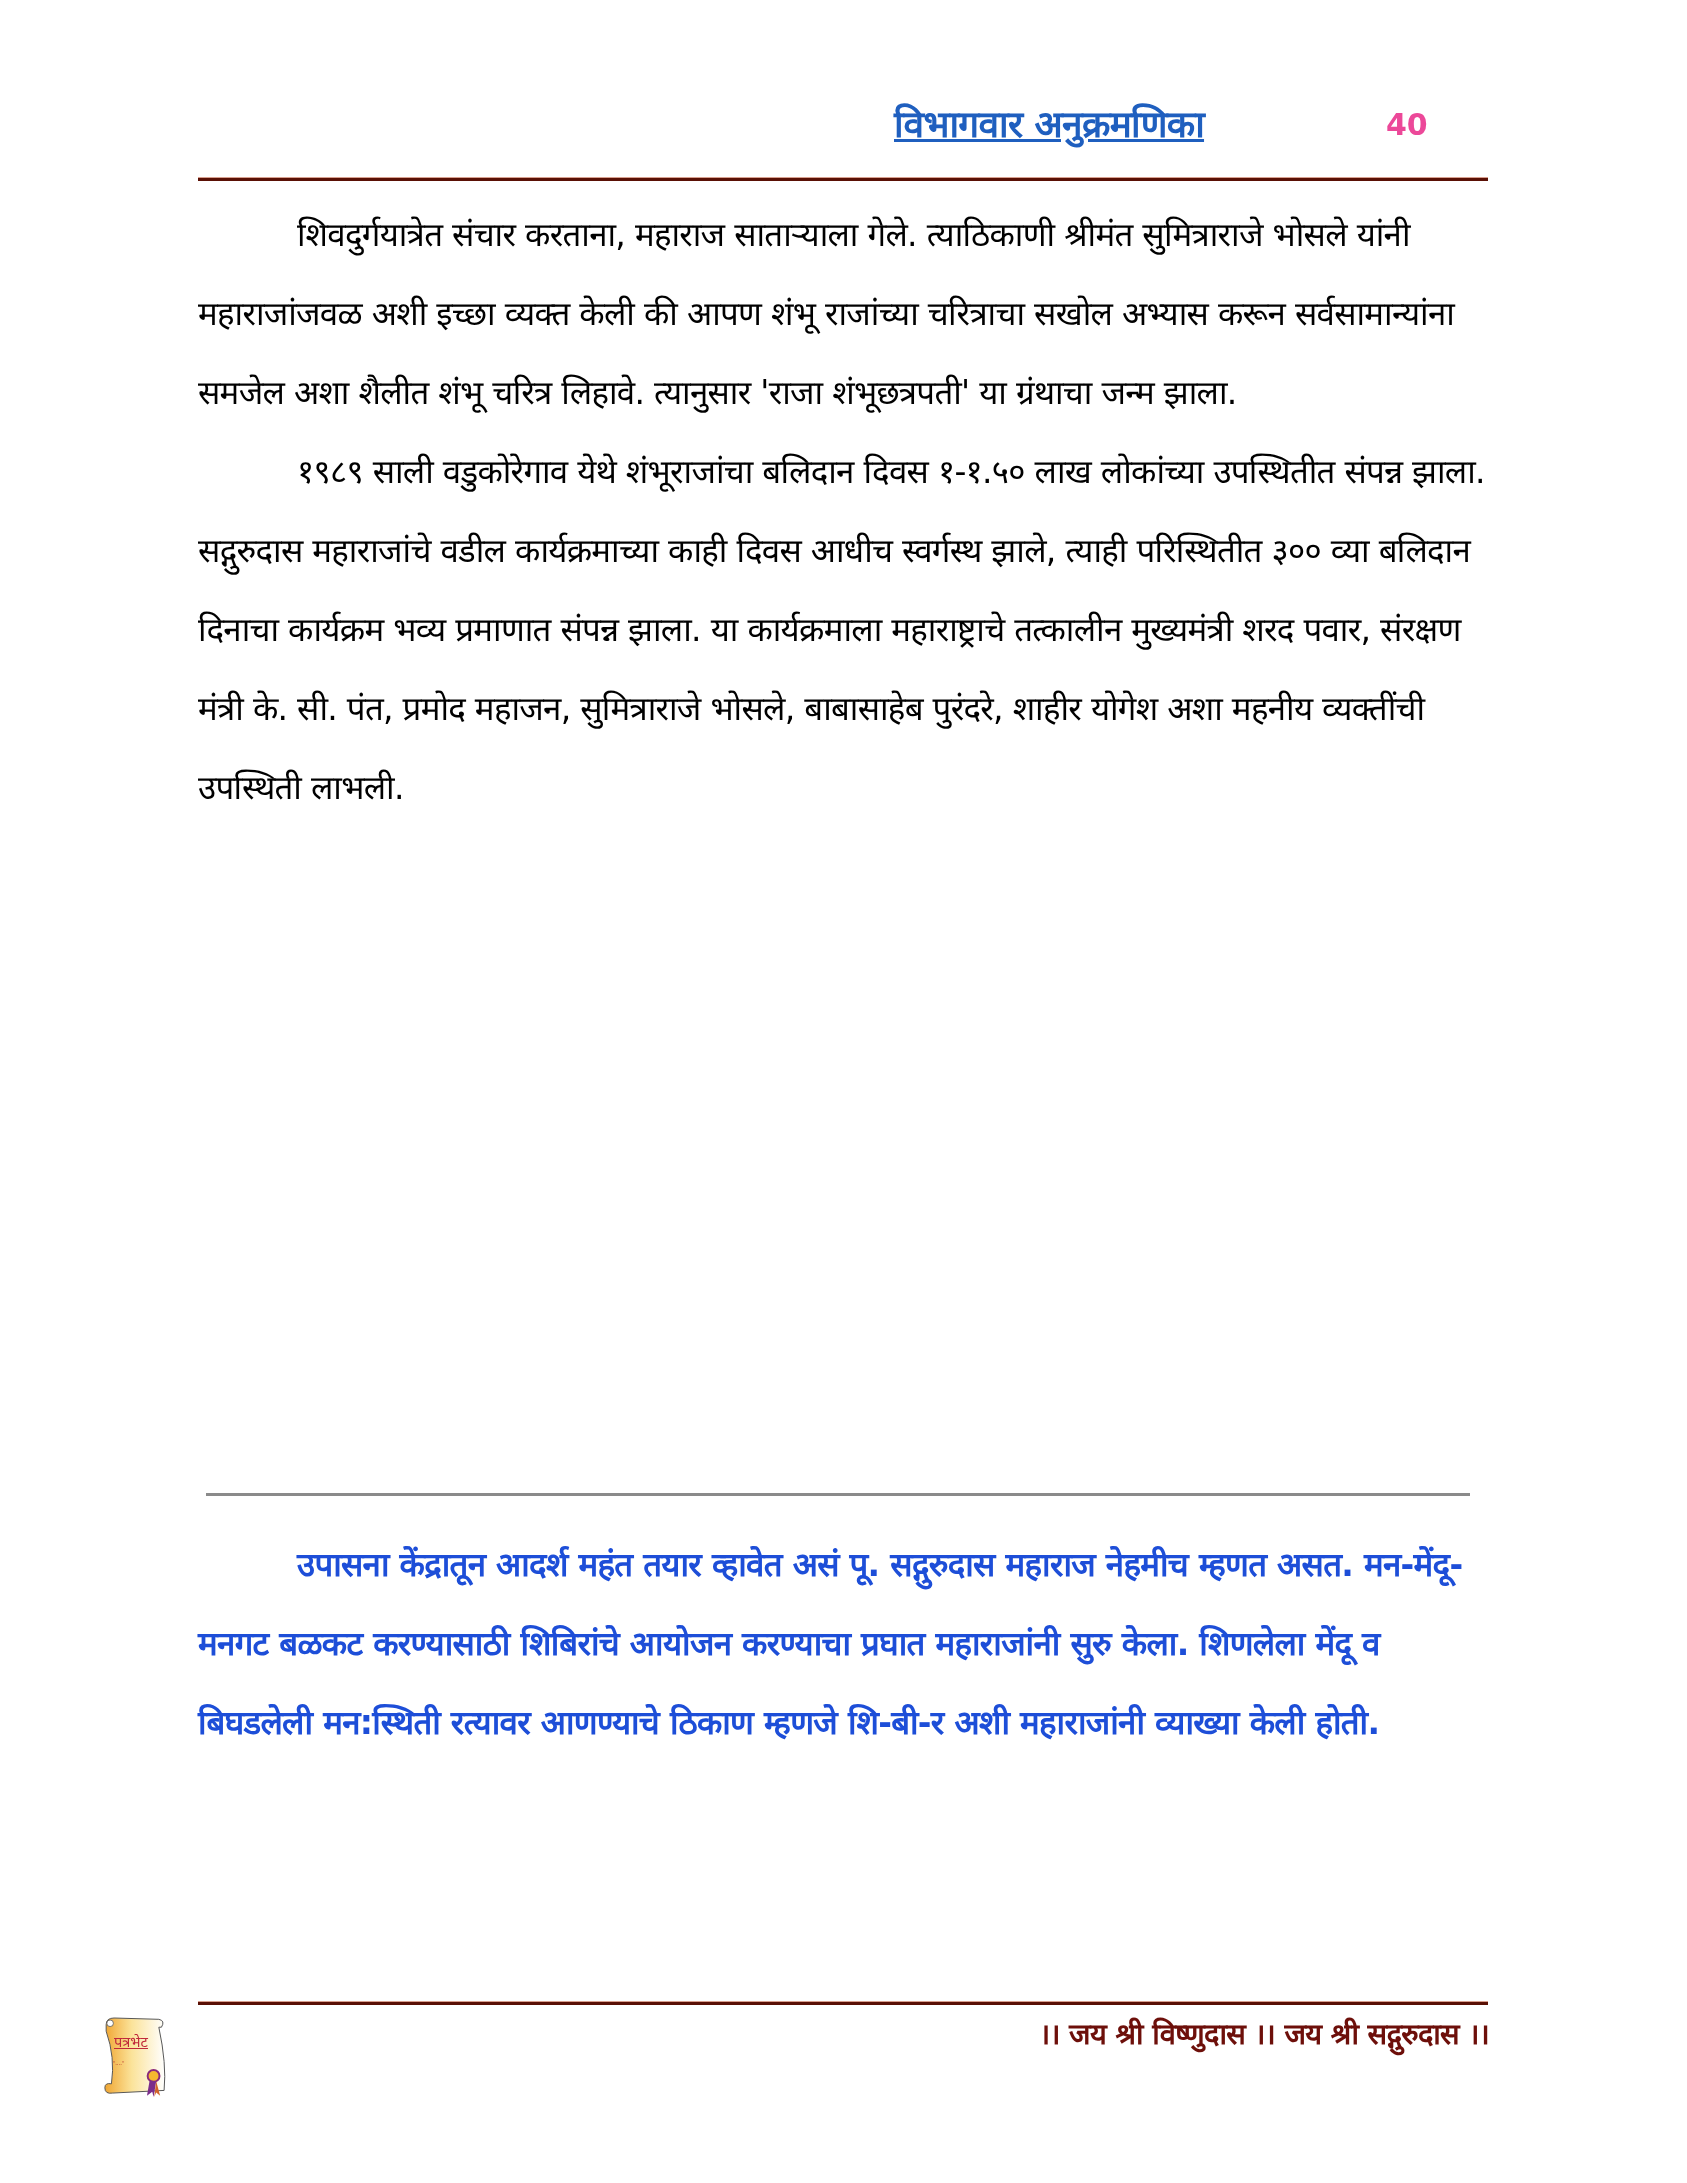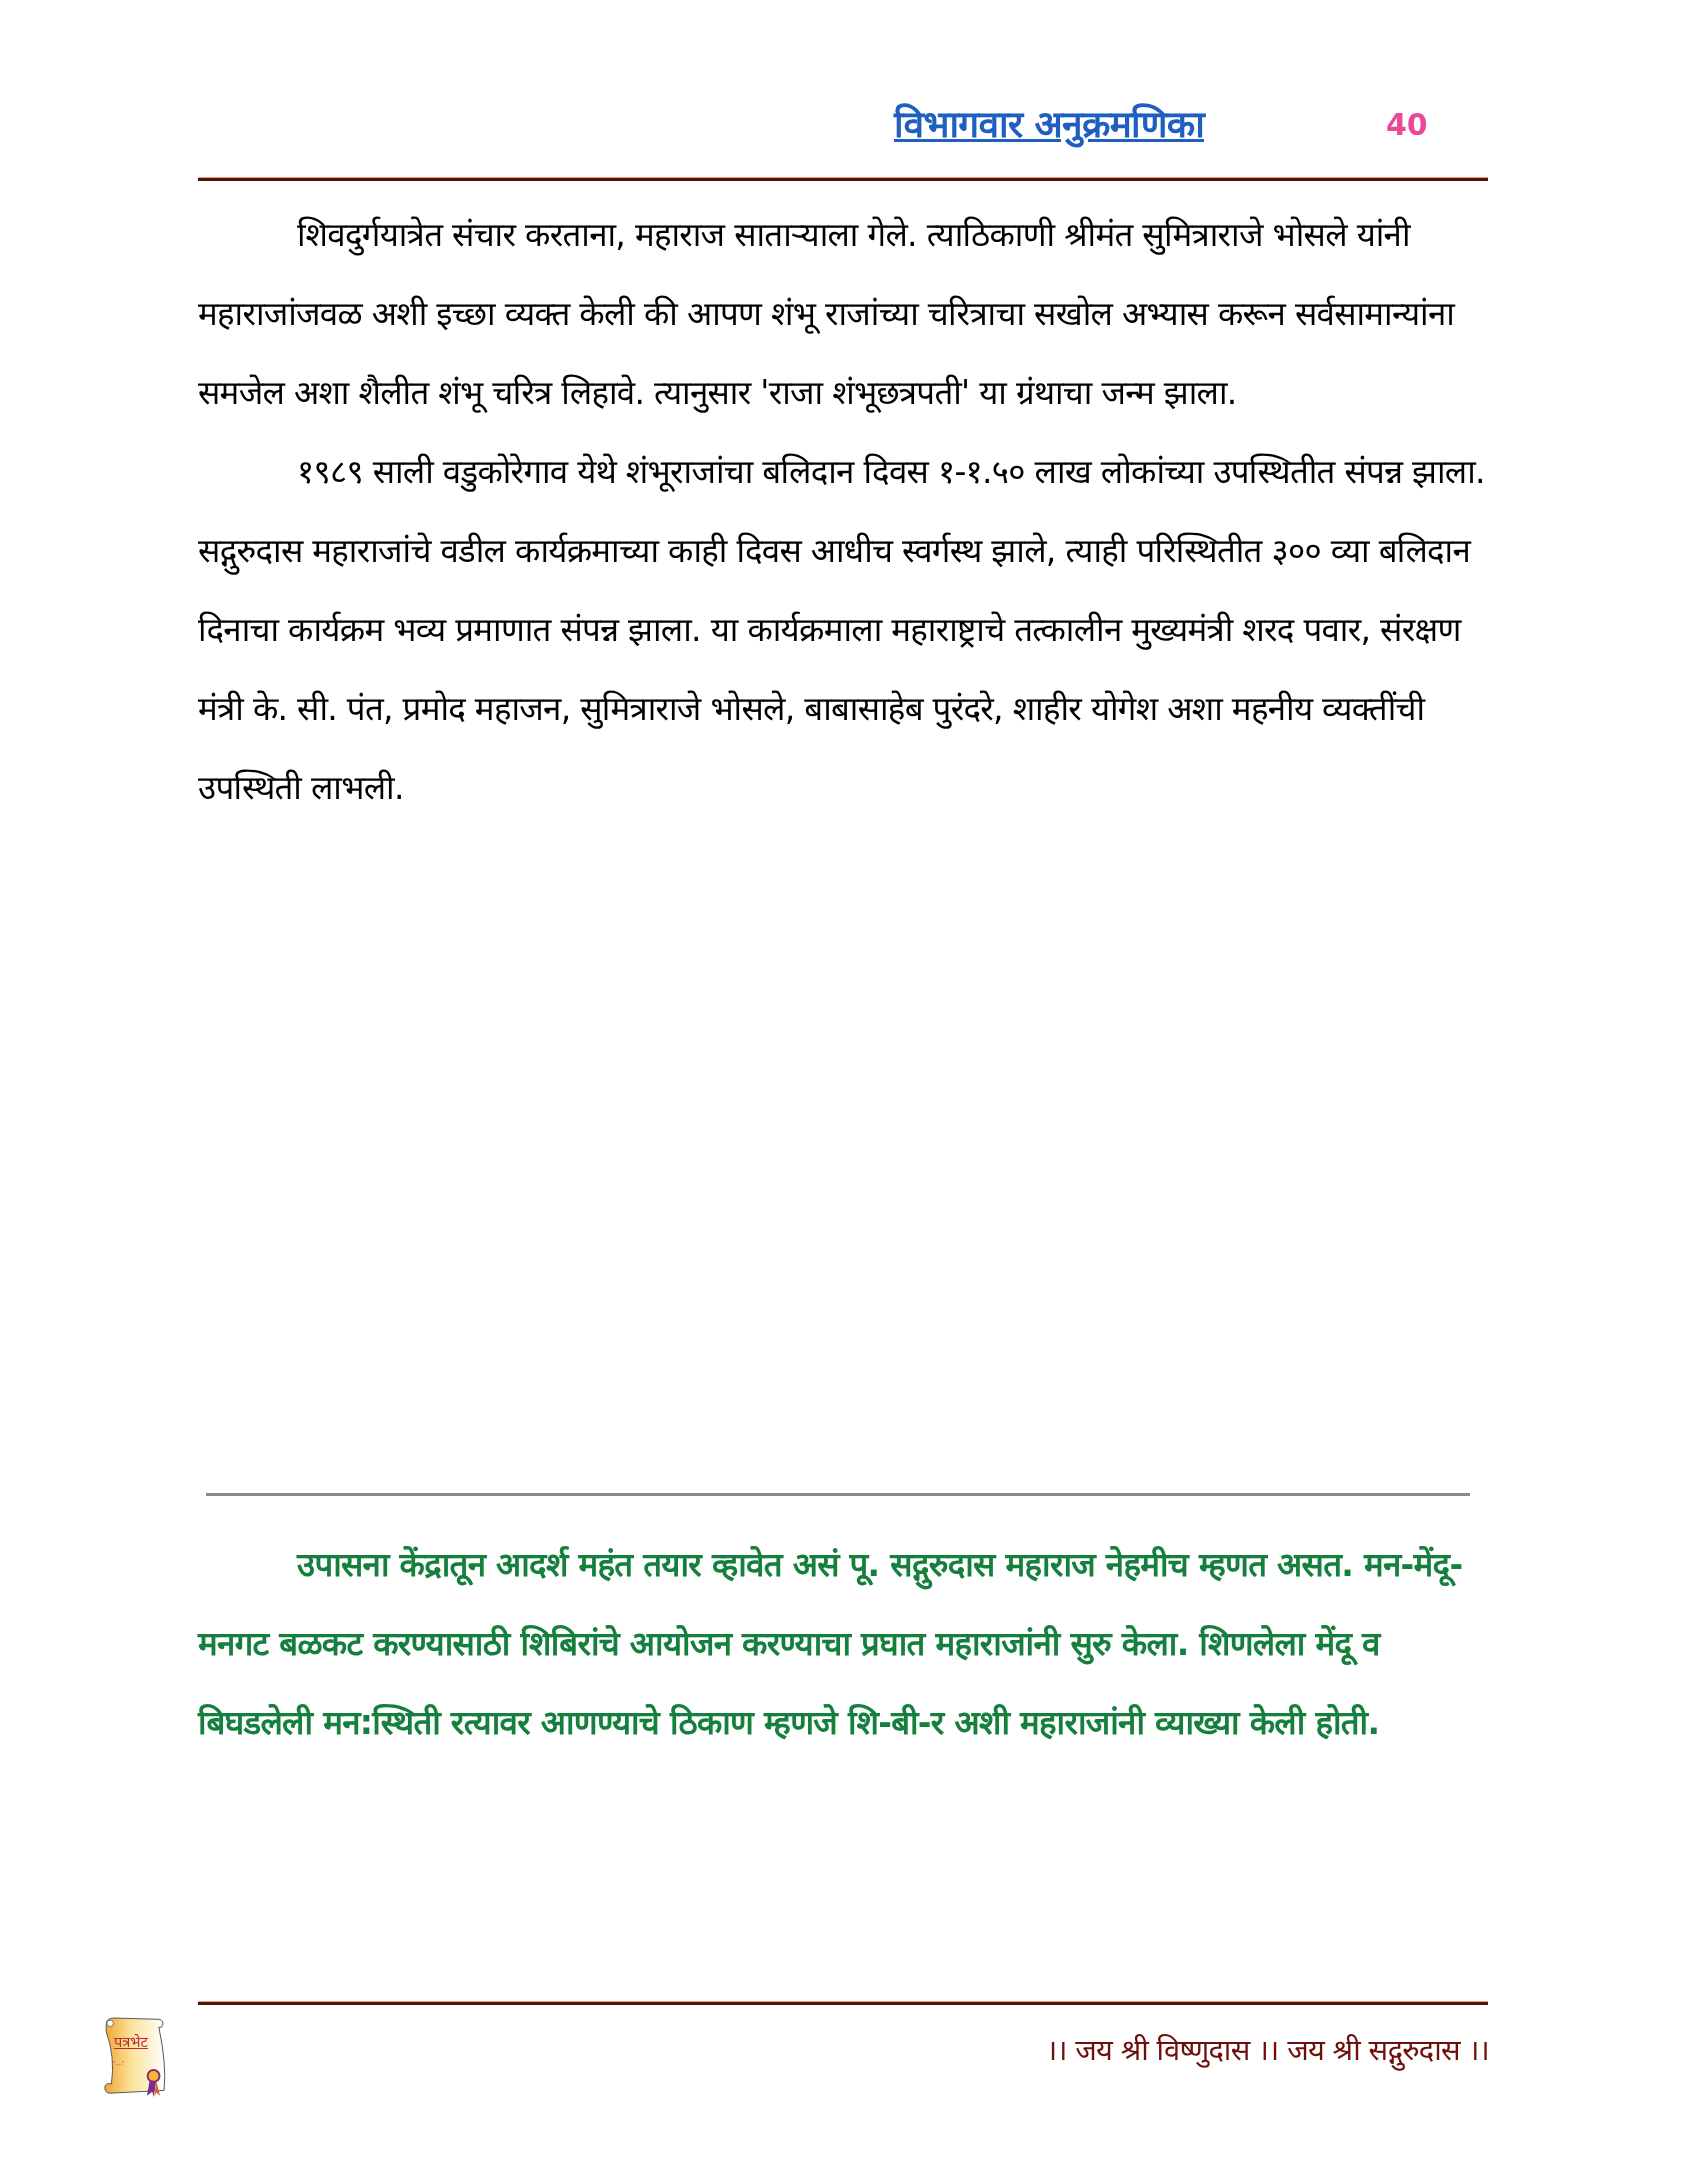--- a/index.html
+++ b/index.html
@@ -85,38 +85,37 @@
     }
     .para {
       margin: 0;
     }
     .para.indent { text-indent: 99px; }
     .highlight-text {
       position: absolute;
       left: 198px;
       top: 1525px;
       width: 1297px;
-      color: #15803d;
+      color: #1d4ed8;
       font-weight: bold;
       font-family: "DejaVu Sans", sans-serif;
       font-size: 33px;
       line-height: 79px;
       letter-spacing: -0.7px;
     }
     .footer-text {
       position: absolute;
       right: 198px;
       top: 2011px;
       font-size: 29px;
-      font-weight: normal;
+      font-weight: bold;
       color: #6d0f0a;
       white-space: nowrap;
       line-height: 46px;
       letter-spacing: -0.7px;
-      margin-top: 16px;
     }
     .logo {
       position: absolute;
       left: 93px;
       top: 2011px;
       width: 79px;
       height: 93px;
     }
     .logo-label {
       position: absolute;

